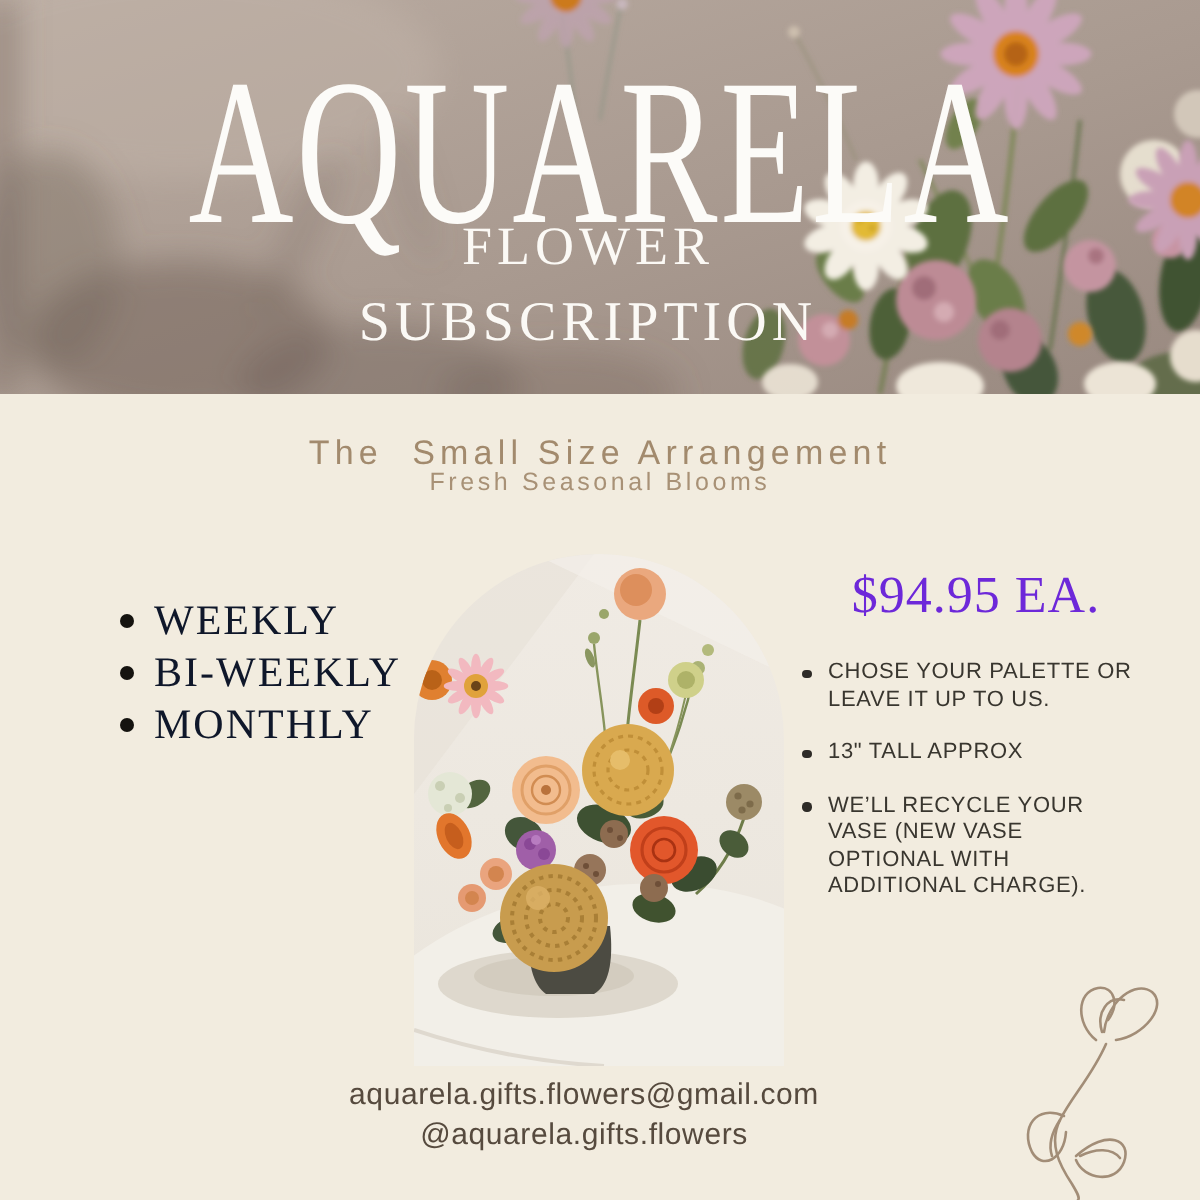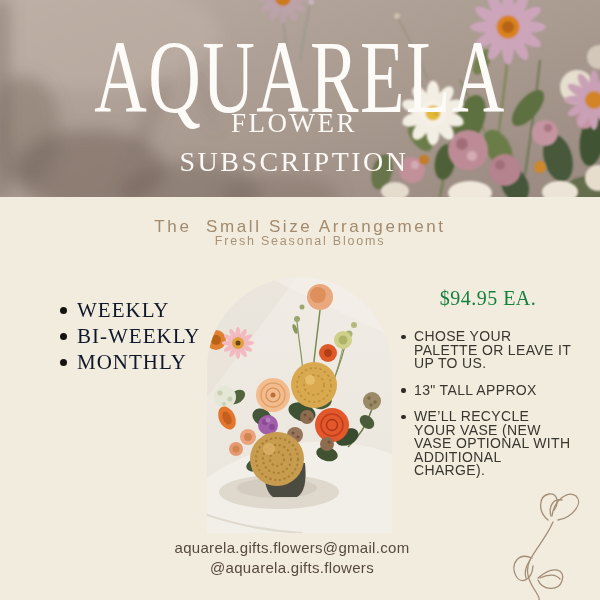--- a/index.html
+++ b/index.html
@@ -23,24 +23,24 @@
              font-size:12.5px;line-height:16px;letter-spacing:1.8px;}
   
   .freq{left:60px;top:297px;margin:0;padding:0;list-style:none;}
   .freq li{display:flex;align-items:center;height:26px;
            font-family:"Liberation Serif",serif;font-size:21px;color:#0f172a;letter-spacing:1px;}
   .fdot{width:7px;height:7px;border-radius:50%;background:#15130f;margin-right:10px;flex:0 0 auto;}
   
   .arch{left:207px;top:277px;width:185px;height:256px;border-radius:93px 93px 0 0;overflow:hidden;}
   .arch svg{display:block;width:185px;height:256px;}
   
-  .price{left:398px;top:283px;width:180px;text-align:center;color:#15803d;
-         font-family:"Liberation Serif",serif;font-size:20px;line-height:30px;letter-spacing:.5px;white-space:nowrap;}
+  .price{left:398px;top:283px;width:180px;text-align:center;color:#6d28d9;
+         font-family:"Liberation Serif",serif;font-size:26px;line-height:30px;letter-spacing:.5px;white-space:nowrap;}
   .details{left:401px;top:330px;width:170px;margin:0;padding:0;list-style:none;}
-  .details li{position:relative;padding-left:13px;font-size:14px;line-height:13.5px;
+  .details li{position:relative;padding-left:13px;font-size:11px;line-height:13.5px;
               letter-spacing:.35px;color:#39362f;}
   .details li + li{margin-top:13px;}
   .ddot{position:absolute;left:0;top:4.5px;width:4.5px;height:4.5px;border-radius:50%;background:#2e2b27;}
   
   .footer{left:91px;top:538px;width:402px;text-align:center;color:#564a3e;
           font-size:15px;line-height:19.5px;letter-spacing:.3px;}
   
   .sketch{left:502px;top:486px;width:94px;height:114px;}
 </style>
 </head>

